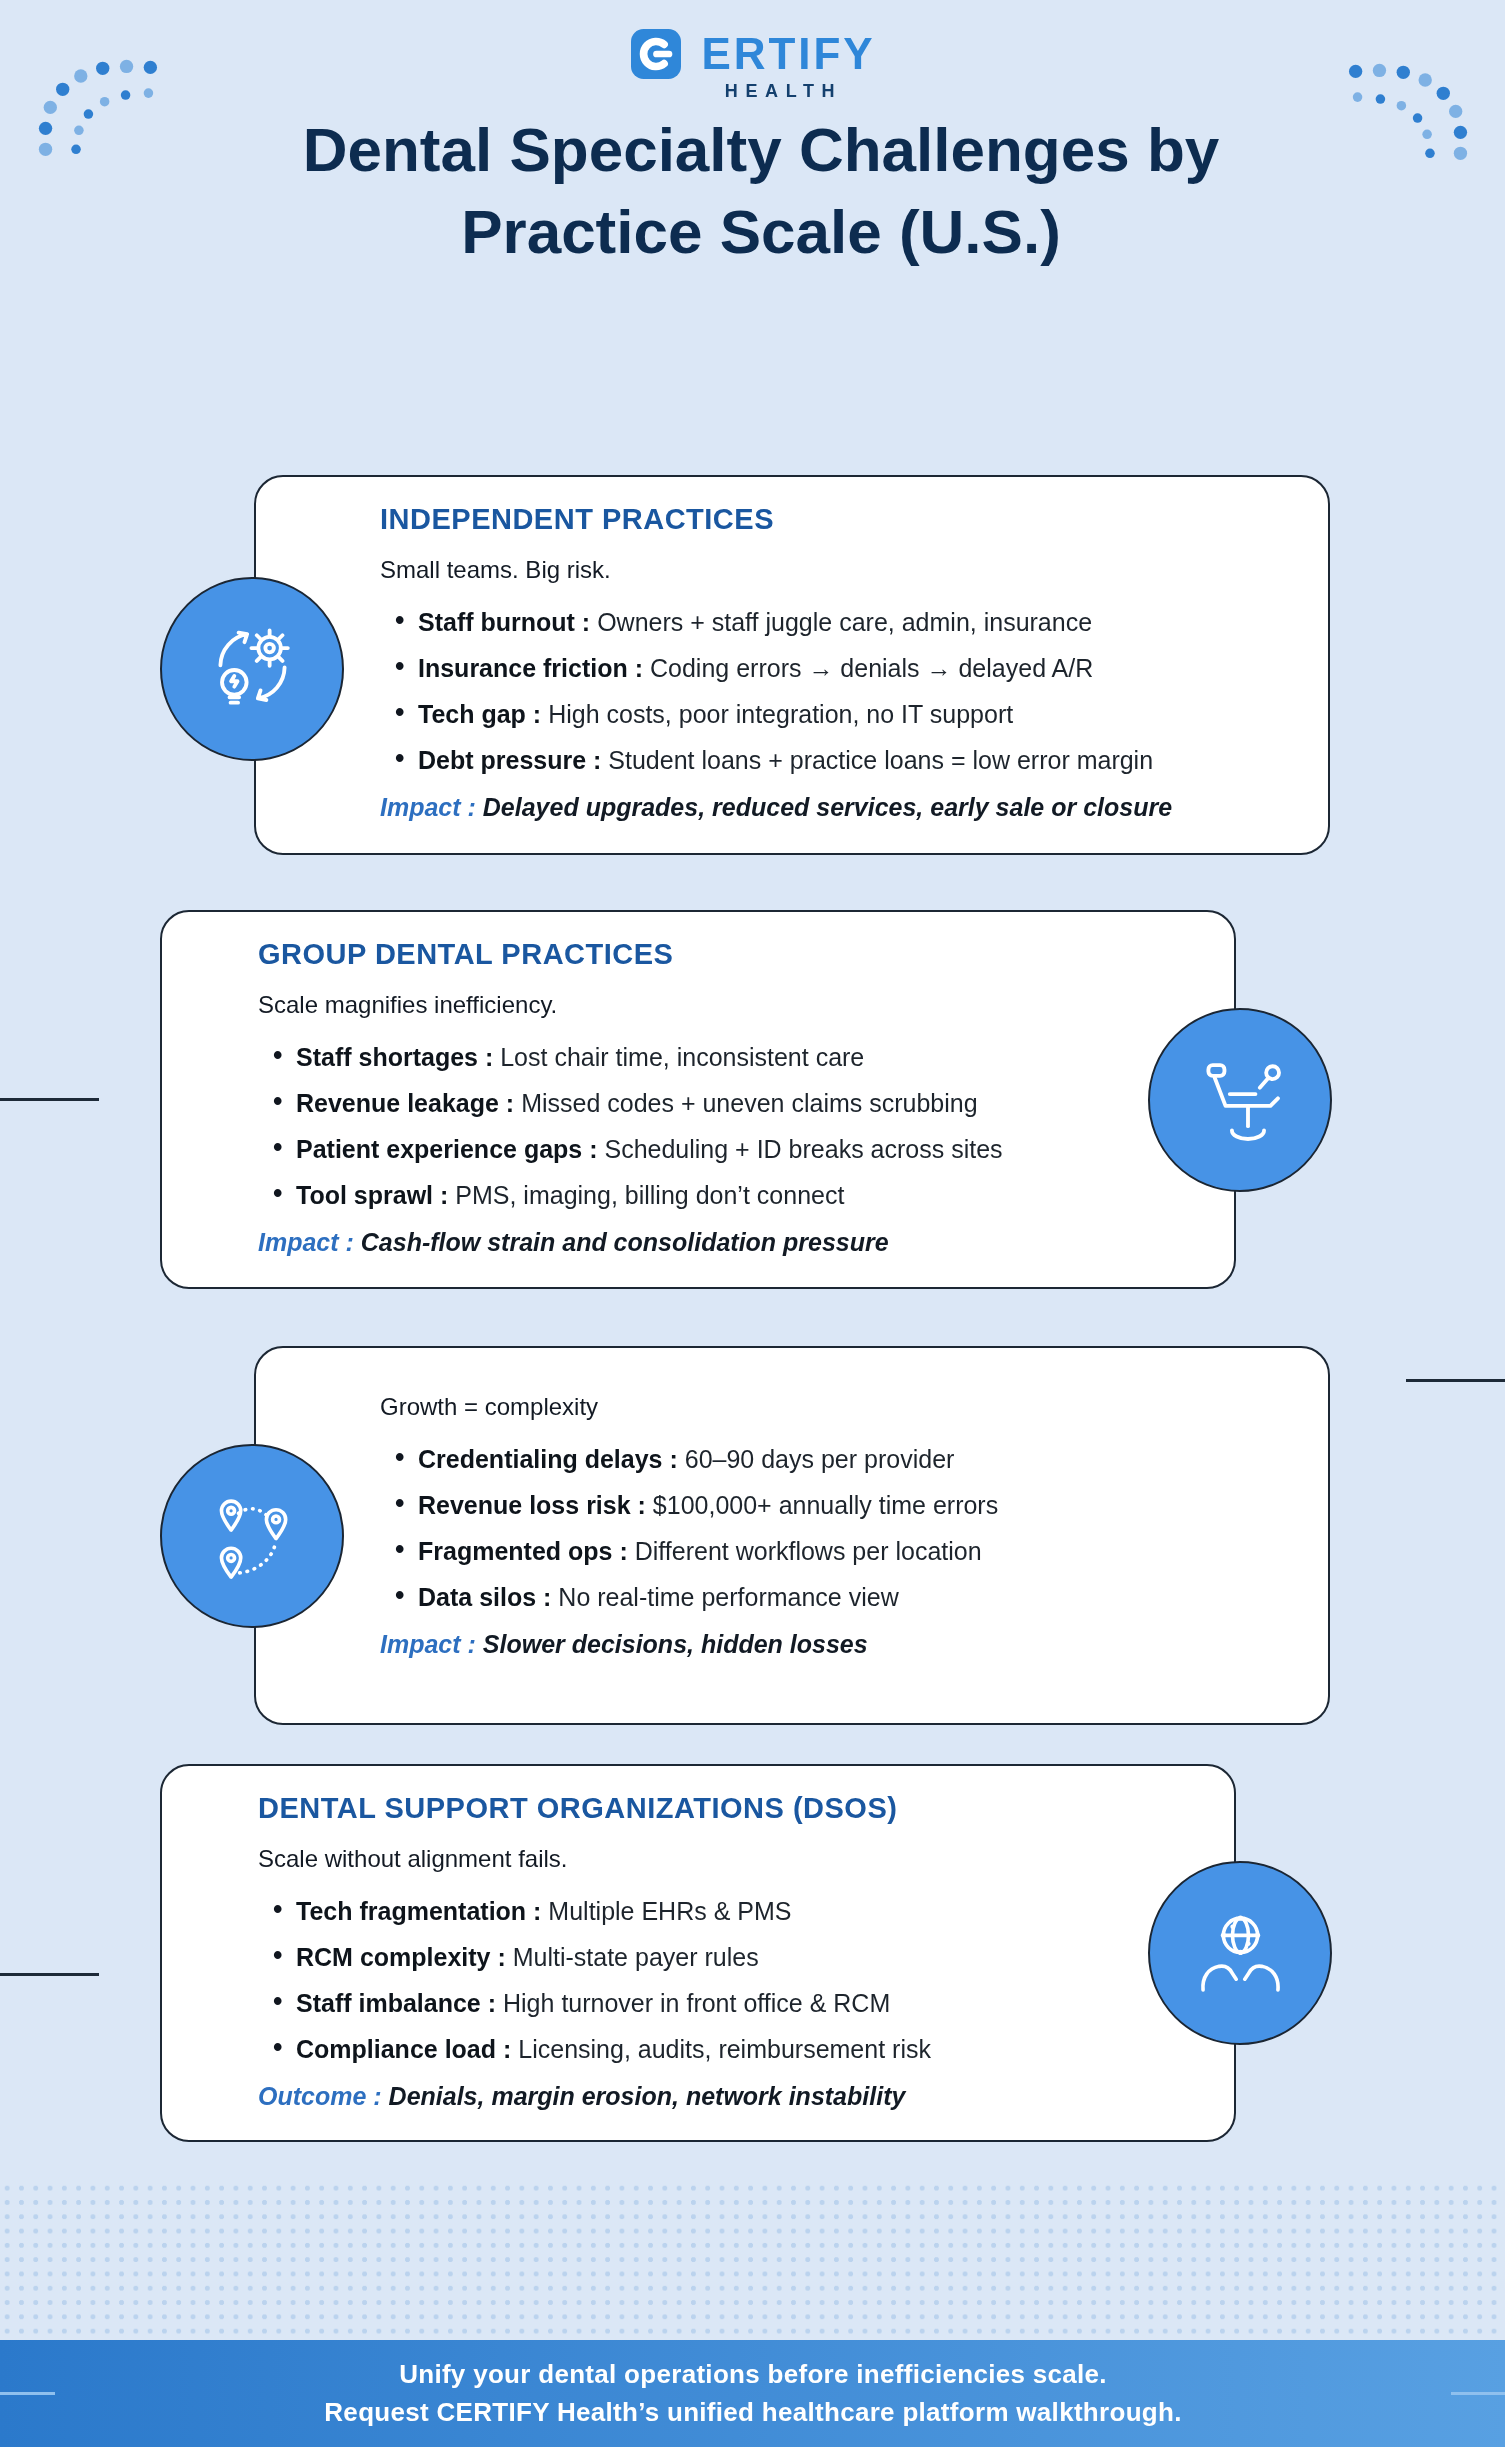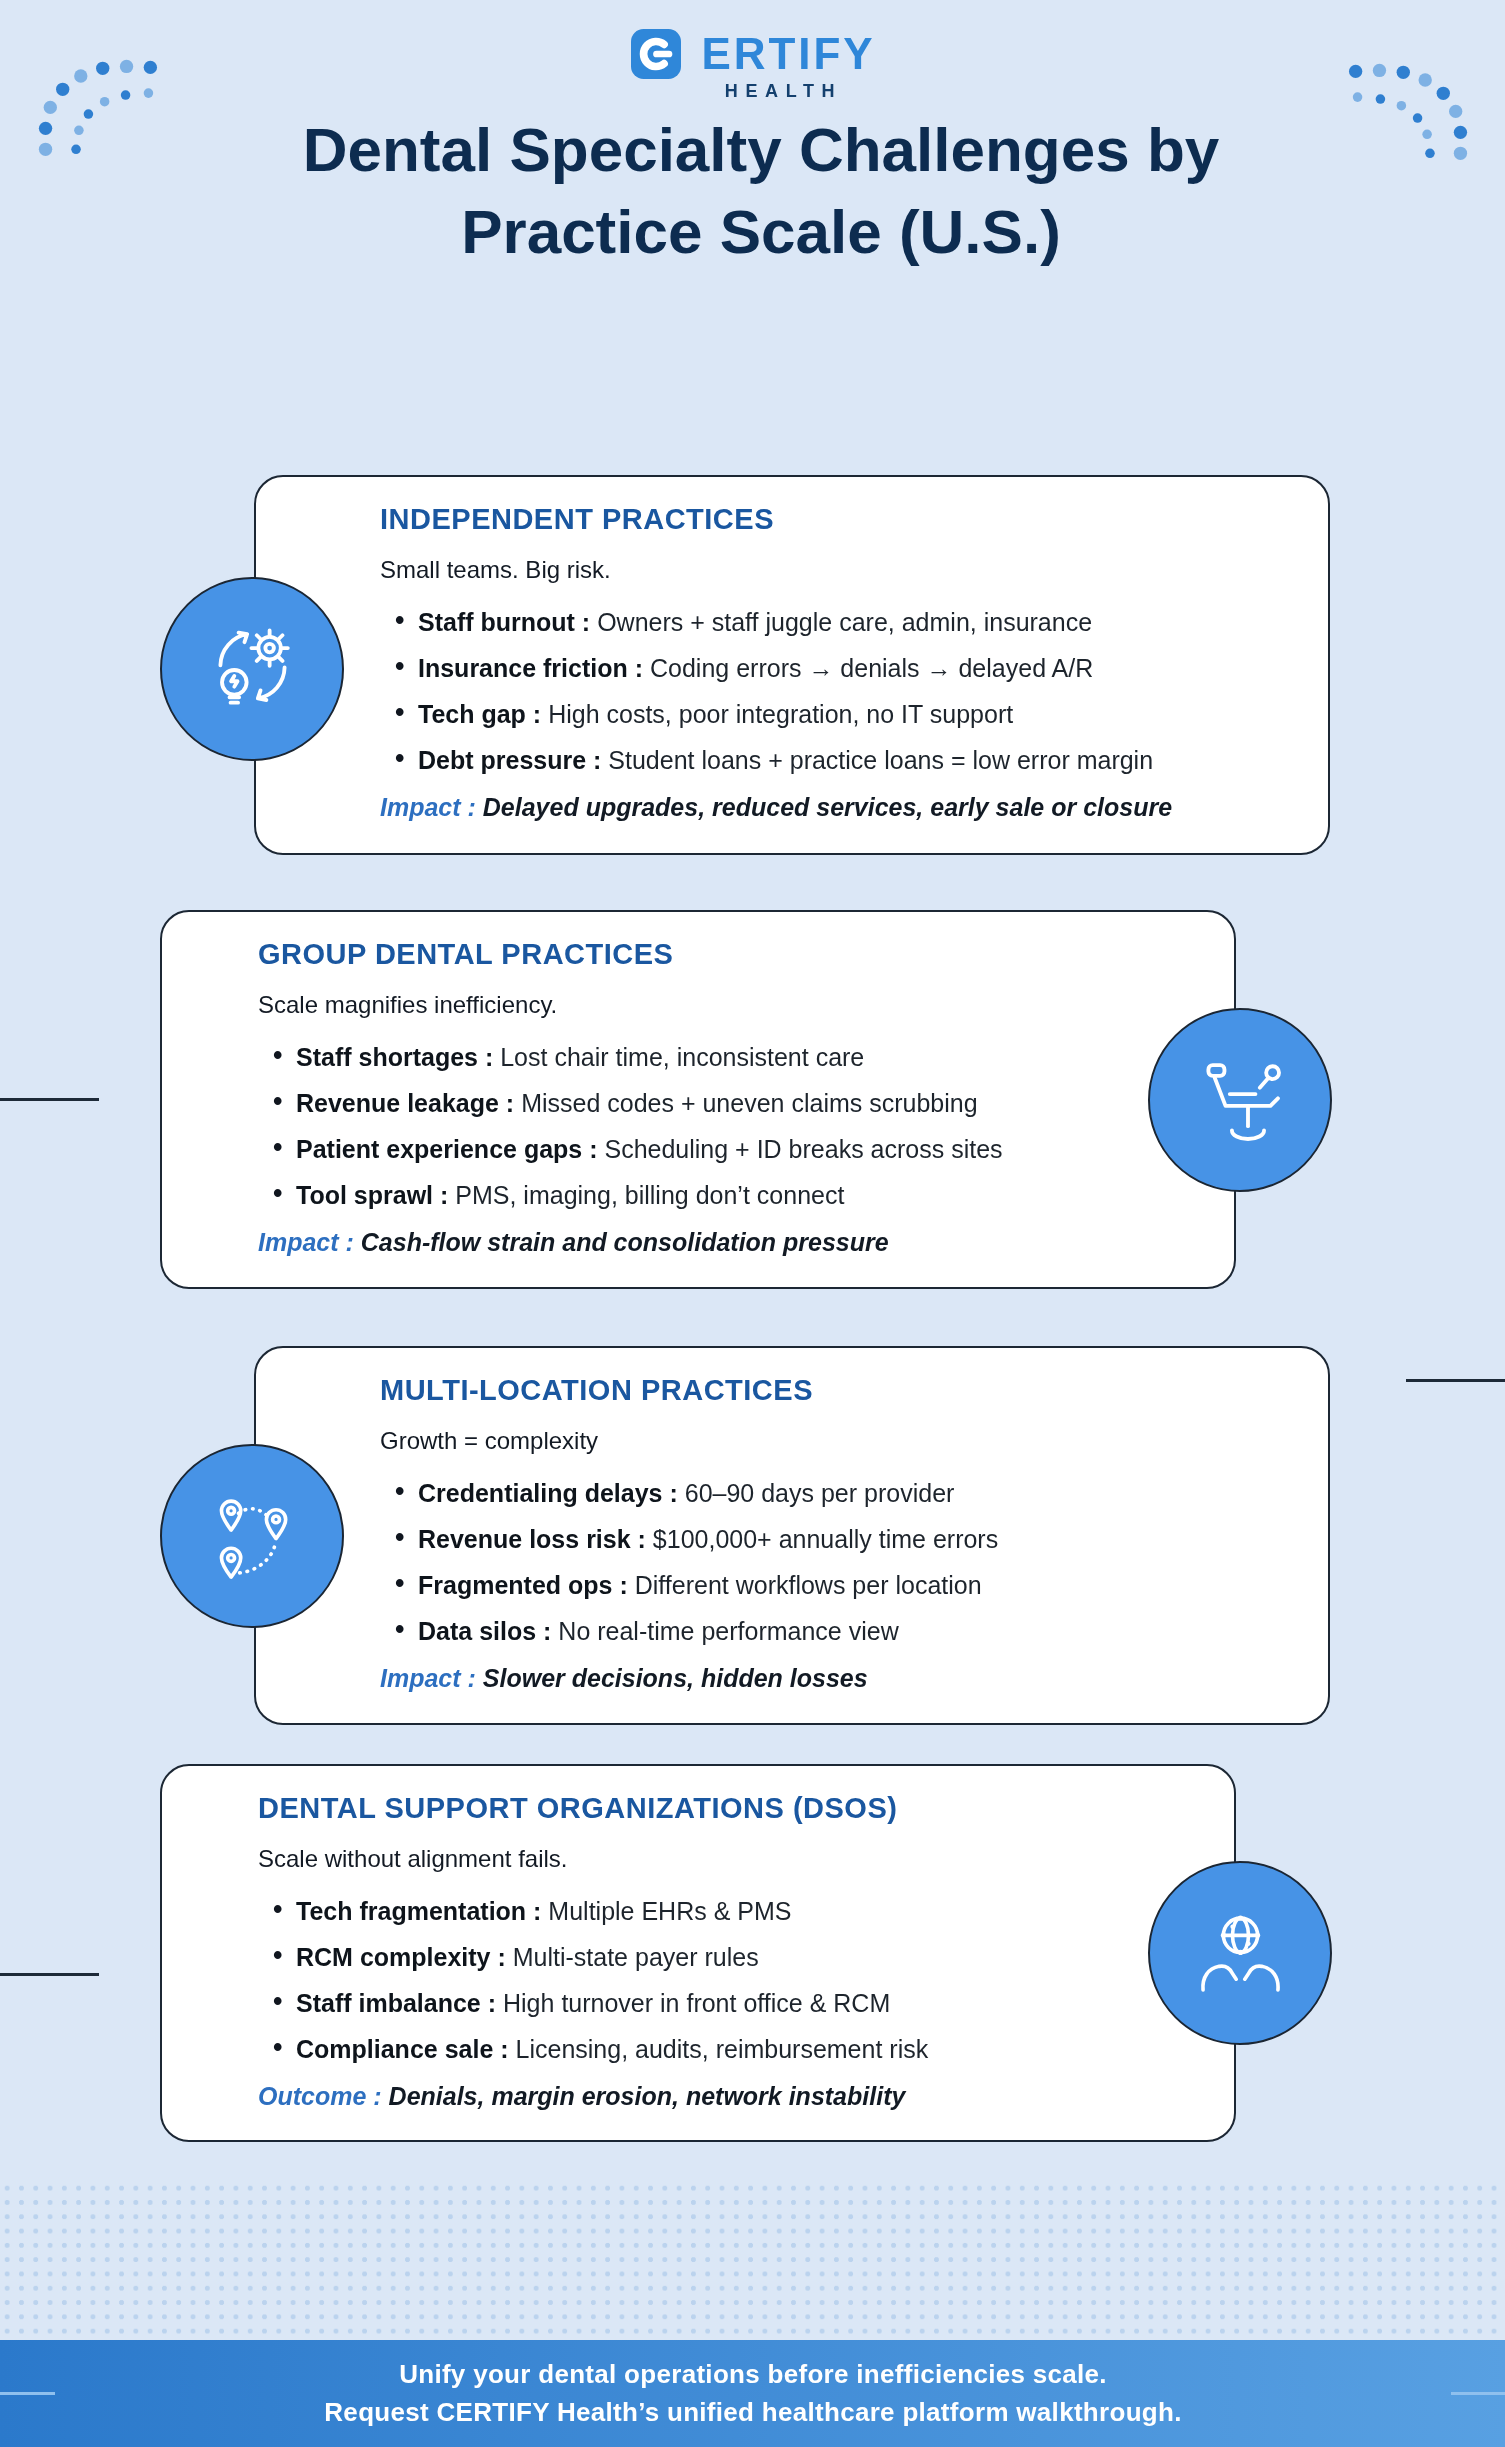--- a/index.html
+++ b/index.html
@@ -173,21 +173,20 @@
       <span class="bullet-text">PMS, imaging, billing don’t connect</span>
     </li>
   </ul>
   <div class="impact">
     <span class="impact-label">Impact :</span>
     <span class="impact-text">Cash-flow strain and consolidation pressure</span>
   </div>
 </section>
 
 <section class="card card--3">
-  <h2 class="card-heading">MULTI-LOCATION PRACTICES</h2>
   <div class="card-subtitle">Growth = complexity</div>
   <ul class="card-bullets">
     <li>
       <span class="bullet-label">Credentialing delays :</span>
       <span class="bullet-text">60–90 days per provider</span>
     </li>
     <li>
       <span class="bullet-label">Revenue loss risk :</span>
       <span class="bullet-text">$100,000+ annually time errors</span>
     </li>
@@ -216,21 +215,21 @@
     </li>
     <li>
       <span class="bullet-label">RCM complexity :</span>
       <span class="bullet-text">Multi-state payer rules</span>
     </li>
     <li>
       <span class="bullet-label">Staff imbalance :</span>
       <span class="bullet-text">High turnover in front office &amp; RCM</span>
     </li>
     <li>
-      <span class="bullet-label">Compliance sale :</span>
+      <span class="bullet-label">Compliance load :</span>
       <span class="bullet-text">Licensing, audits, reimbursement risk</span>
     </li>
   </ul>
   <div class="impact">
     <span class="impact-label">Outcome :</span>
     <span class="impact-text">Denials, margin erosion, network instability</span>
   </div>
 </section>
 
 <div class="icon-circle i1">

